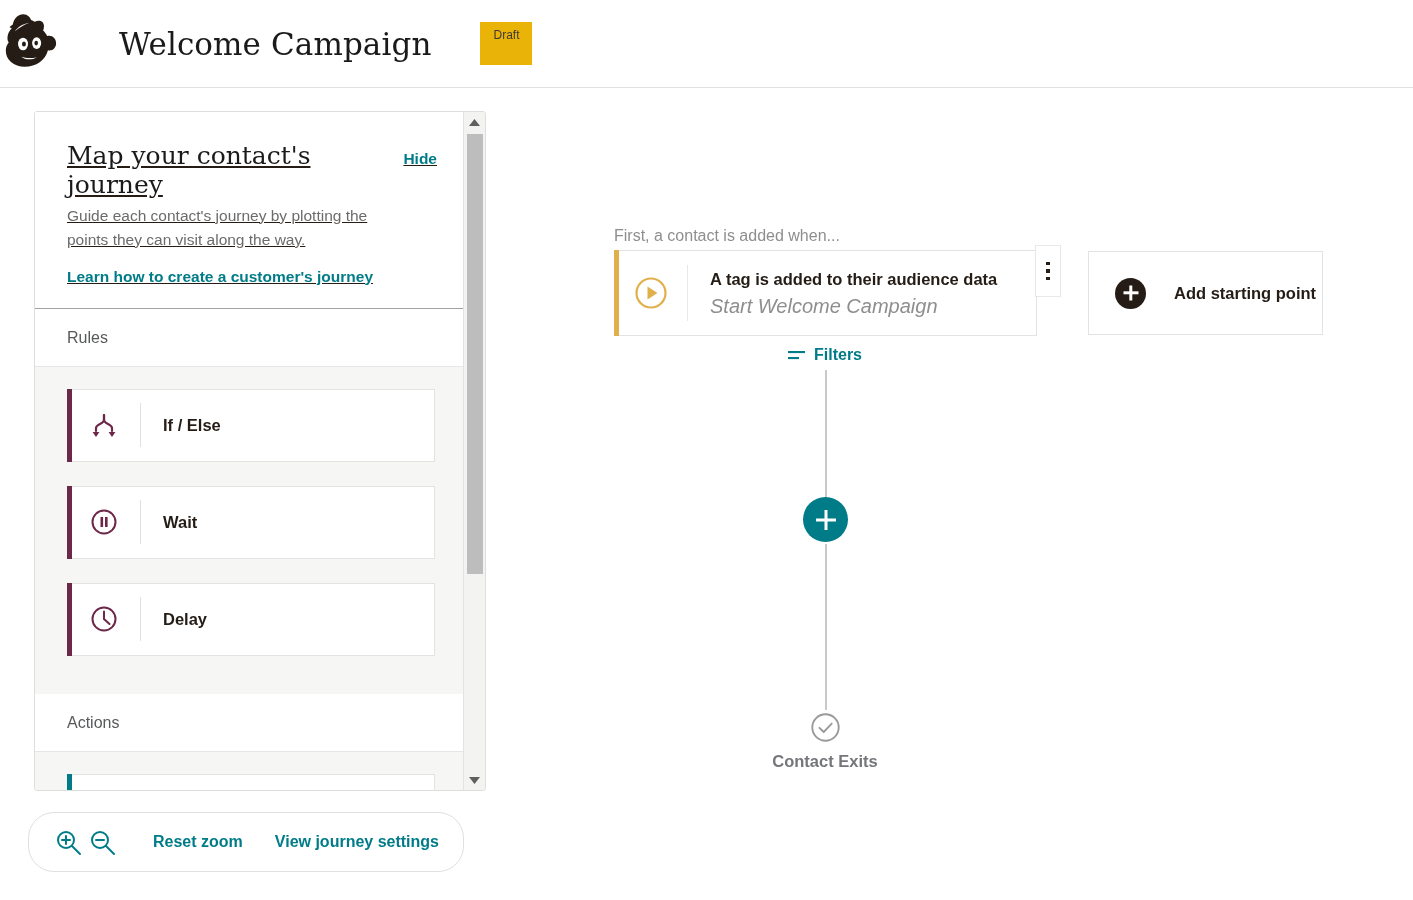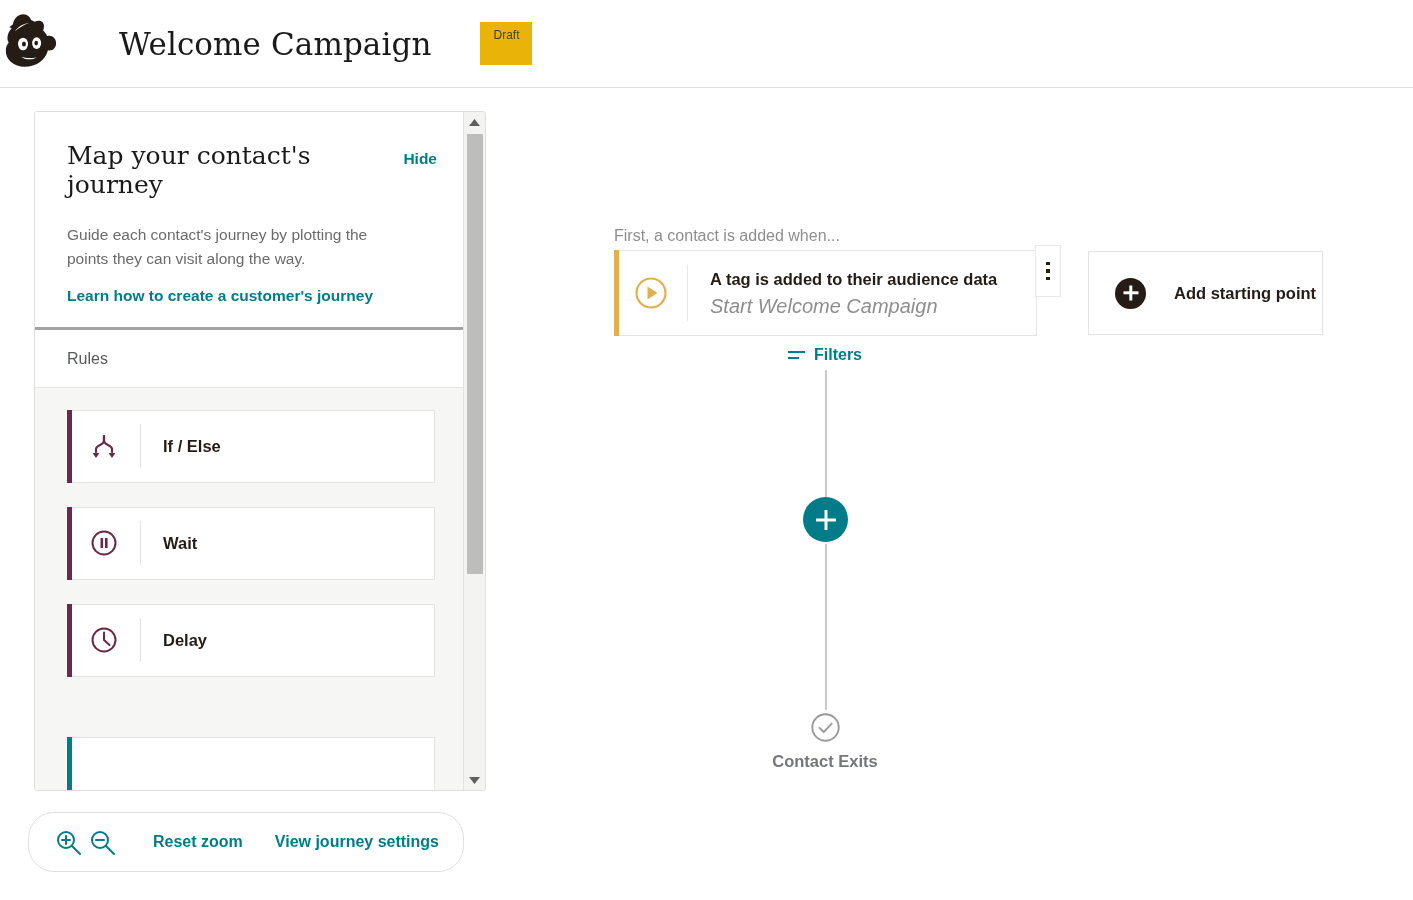--- a/index.html
+++ b/index.html
@@ -70,22 +70,23 @@
   .panel-inner {
     position: absolute;
     left: 0; top: 0;
     width: 430px;
     height: 100%;
     box-sizing: border-box;
   }
   .panel-intro {
     padding: 30px 28px 22px 32px;
     background: #fff;
-    border-bottom: 3px solid #a3a3a3;
-    box-sizing: border-box;
+    border-bottom: 1px solid #a3a3a3;
+    box-sizing: border-box;
+    text-decoration: underline;
   }
   .intro-row {
     display: flex;
     align-items: baseline;
     justify-content: space-between;
   }
   .intro-title {
     font-family: "DejaVu Serif", "Liberation Serif", serif;
     font-size: 25px;
     font-weight: 400;
@@ -94,21 +95,21 @@
   }
   .intro-hide {
     color: #007c89;
     font-size: 15.5px;
     font-weight: 600;
     cursor: pointer;
     padding-left: 14px;
     white-space: nowrap;
   }
   .intro-desc {
-    margin-top: 23px;
+    margin-top: 4px;
     font-size: 15.5px;
     line-height: 1.55;
     color: #6b6b6b;
     max-width: 345px;
   }
   .intro-link {
     display: block;
     margin-top: 16px;
     color: #007c89;
     font-size: 15.5px;
@@ -476,20 +477,21 @@
           <svg width="30" height="30" viewBox="0 0 30 30">
             <circle cx="15" cy="15" r="11.5" fill="none" stroke="#6b2848" stroke-width="2"></circle>
             <path d="M15 7.5V15l5.5 5" fill="none" stroke="#6b2848" stroke-width="2" stroke-linecap="round"></path>
           </svg>
         </div>
         <div class="node-divider"></div>
         <div class="node-label">Delay</div>
       </div>
     </div>
 
+    <div class="section-header">Actions</div>
     <div class="card-group">
       <div class="node-card">
         <div class="accent accent-action"></div>
 
       </div>
     </div>
 
   </div>
 
   <div class="scrollbar">

